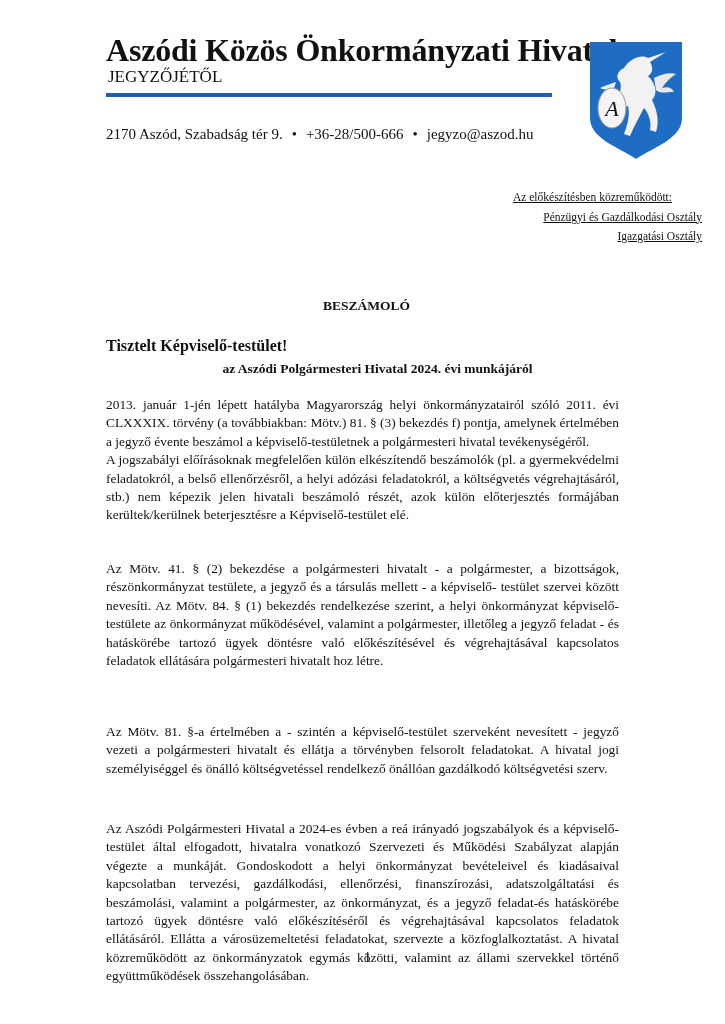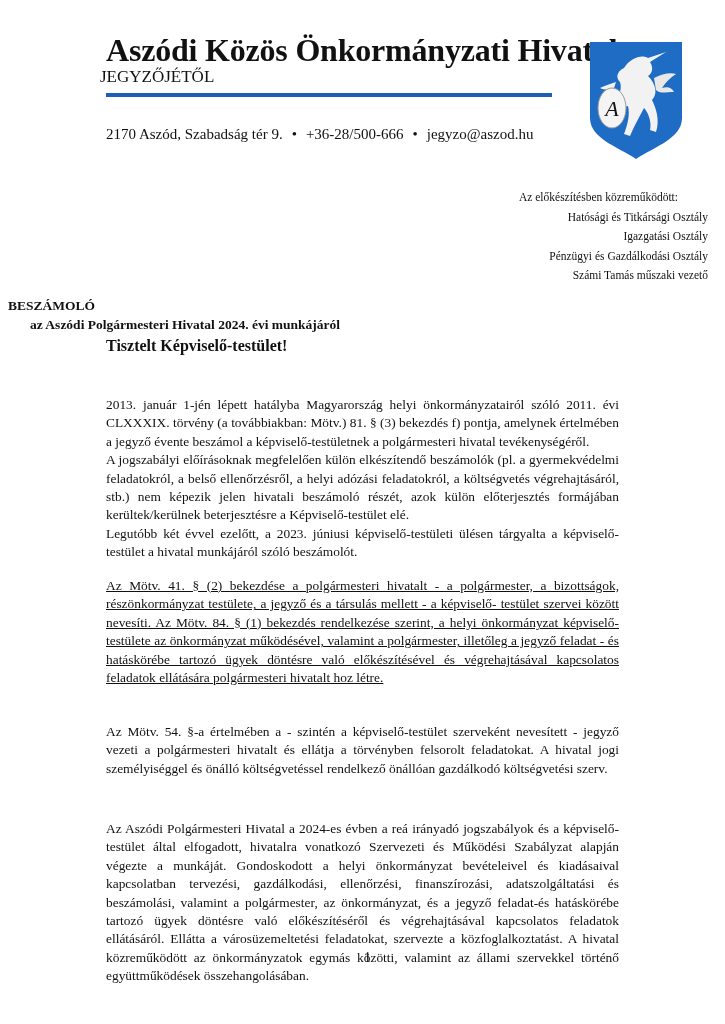--- a/index.html
+++ b/index.html
@@ -5,57 +5,57 @@
   html, body { margin: 0; padding: 0; background: #ffffff; }
   body {
     width: 725px; height: 1024px; position: relative; overflow: hidden;
     font-family: "Liberation Serif", serif; color: #111;
   }
   .header-title {
     position: absolute; left: 106px; top: 36px;
     font-size: 32px; font-weight: bold; letter-spacing: -0.2px; line-height: 28px;
   }
   .header-sub {
-    position: absolute; left: 100px; top: 67px;
+    position: absolute; left: 108px; top: 67px;
     font-size: 17px; line-height: 20px;
   }
   .header-rule {
     position: absolute; left: 106px; top: 93px; width: 446px; height: 4px;
     background: #1c5fb4;
   }
   .contact {
     position: absolute; left: 106px; top: 125px; font-size: 15px; line-height: 18px;
     white-space: nowrap;
   }
   .contact .sep { display: inline-block; margin: 0 9px; }
   .crest {
     position: absolute; left: 586px; top: 38px; width: 100px; height: 124px;
   }
   .contributors {
-    position: absolute; right: 17px; top: 188px; text-align: right;
-    font-size: 11.5px; line-height: 19.5px;
+    position: absolute; right: 23px; top: 188px; text-align: right;
+    font-size: 11.5px; line-height: 19.5px; text-decoration: underline;
   }
   .contributors .intro { margin-right: 30px; }
   .doc-title {
-    position: absolute; left: 0; width: 725px; top: 296px; text-align: left;
+    position: absolute; left: 0; width: 725px; top: 296px; text-align: center;
     font-size: 13.5px; font-weight: bold; line-height: 19px;
   }
   .doc-title .l1 { margin-left: 8px; }
-  .doc-title .l2 { margin-left: 30px; }
+  .doc-title .l2 { margin-left: 30px; margin-top: 44px; }
   .salutation {
     position: absolute; left: 106px; top: 337px; font-size: 16px; font-weight: bold;
   }
   .body {
     position: absolute; left: 106px; width: 513px; font-size: 13.4px; line-height: 18.4px;
     text-align: justify;
   }
   .body p { margin: 0; }
   .body p.last-left { text-align-last: left; }
   .p1 { top: 385px; margin-top: 11px; }
-  .p2 { top: 577px; text-decoration: underline; }
+  .p2 { top: 560px; }
   .p3 { top: 723px; }
   .p4 { top: 820px; }
   .page-num {
     position: absolute; left: 0; width: 725px; top: 950px; text-align: center;
     font-size: 14px; padding-left: 10px; box-sizing: border-box;
   }
 </style>
 </head>
 <body>
 
@@ -76,44 +76,41 @@
       <path d="M68 40 C76 36 84 34 90 36 C84 40 80 44 76 50 C82 48 86 50 88 54 C80 54 74 56 70 52 Z" fill="#e8e8e8"></path>
 
       <ellipse cx="26" cy="70" rx="14" ry="20" fill="#f4f4f4" stroke="#999" stroke-width="1"></ellipse>
       <text x="26" y="78" text-anchor="middle" font-family="'Liberation Serif', serif" font-size="22" font-style="italic" fill="#111">A</text>
     </svg>
   </div>
 </div>
 
 <div class="contributors">
   <div class="intro">Az előkészítésben közreműködött:</div>
-  <div>Hatósági és Titkársági Osztály</div>
+  <div>Pénzügyi és Gazdálkodási Osztály</div>
   <div>Igazgatási Osztály</div>
-  <div>Pénzügyi és Gazdálkodási Osztály</div>
-  <div>Számi Tamás műszaki vezető</div>
 </div>
 
 <div class="doc-title">
   <div class="l1">BESZÁMOLÓ</div>
   <div class="l2">az Aszódi Polgármesteri Hivatal 2024. évi munkájáról</div>
 </div>
 
 <div class="salutation">Tisztelt Képviselő-testület!</div>
 
 <div class="body p1">
   <p class="last-left">2013. január 1-jén lépett hatályba Magyarország helyi önkormányzatairól szóló 2011. évi CLXXXIX. törvény (a továbbiakban: Mötv.) 81. § (3) bekezdés f) pontja, amelynek értelmében a jegyző évente beszámol a képviselő-testületnek a polgármesteri hivatal tevékenységéről.</p>
   <p class="last-left">A jogszabályi előírásoknak megfelelően külön elkészítendő beszámolók (pl. a gyermekvédelmi feladatokról, a belső ellenőrzésről, a helyi adózási feladatokról, a költségvetés végrehajtásáról, stb.) nem képezik jelen hivatali beszámoló részét, azok külön előterjesztés formájában kerültek/kerülnek beterjesztésre a Képviselő-testület elé.</p>
-  <p class="last-left">Legutóbb két évvel ezelőtt, a 2023. júniusi képviselő-testületi ülésen tárgyalta a képviselő-testület a hivatal munkájáról szóló beszámolót.</p>
 </div>
 
 <div class="body p2">
   <p class="last-left">Az Mötv. 41. § (2) bekezdése a polgármesteri hivatalt - a polgármester, a bizottságok, részönkormányzat testülete, a jegyző és a társulás mellett - a képviselő- testület szervei között nevesíti. Az Mötv. 84. § (1) bekezdés rendelkezése szerint, a helyi önkormányzat képviselő-testülete az önkormányzat működésével, valamint a polgármester, illetőleg a jegyző feladat - és hatáskörébe tartozó ügyek döntésre való előkészítésével és végrehajtásával kapcsolatos feladatok ellátására polgármesteri hivatalt hoz létre.</p>
 </div>
 
 <div class="body p3">
-  <p class="last-left">Az Mötv. 54. §-a értelmében a - szintén a képviselő-testület szerveként nevesített - jegyző vezeti a polgármesteri hivatalt és ellátja a törvényben felsorolt feladatokat. A hivatal jogi személyiséggel és önálló költségvetéssel rendelkező önállóan gazdálkodó költségvetési szerv.</p>
+  <p class="last-left">Az Mötv. 81. §-a értelmében a - szintén a képviselő-testület szerveként nevesített - jegyző vezeti a polgármesteri hivatalt és ellátja a törvényben felsorolt feladatokat. A hivatal jogi személyiséggel és önálló költségvetéssel rendelkező önállóan gazdálkodó költségvetési szerv.</p>
 </div>
 
 <div class="body p4">
   <p class="last-left">Az Aszódi Polgármesteri Hivatal a 2024-es évben a reá irányadó jogszabályok és a képviselő-testület által elfogadott, hivatalra vonatkozó Szervezeti és Működési Szabályzat alapján végezte a munkáját. Gondoskodott a helyi önkormányzat bevételeivel és kiadásaival kapcsolatban tervezési, gazdálkodási, ellenőrzési, finanszírozási, adatszolgáltatási és beszámolási, valamint a polgármester, az önkormányzat, és a jegyző feladat-és hatáskörébe tartozó ügyek döntésre való előkészítéséről és végrehajtásával kapcsolatos feladatok ellátásáról. Ellátta a városüzemeltetési feladatokat, szervezte a közfoglalkoztatást. A hivatal közreműködött az önkormányzatok egymás közötti, valamint az állami szervekkel történő együttműködések összehangolásában.</p>
 </div>
 
 <div class="page-num">1</div>
 
 </body></html>

